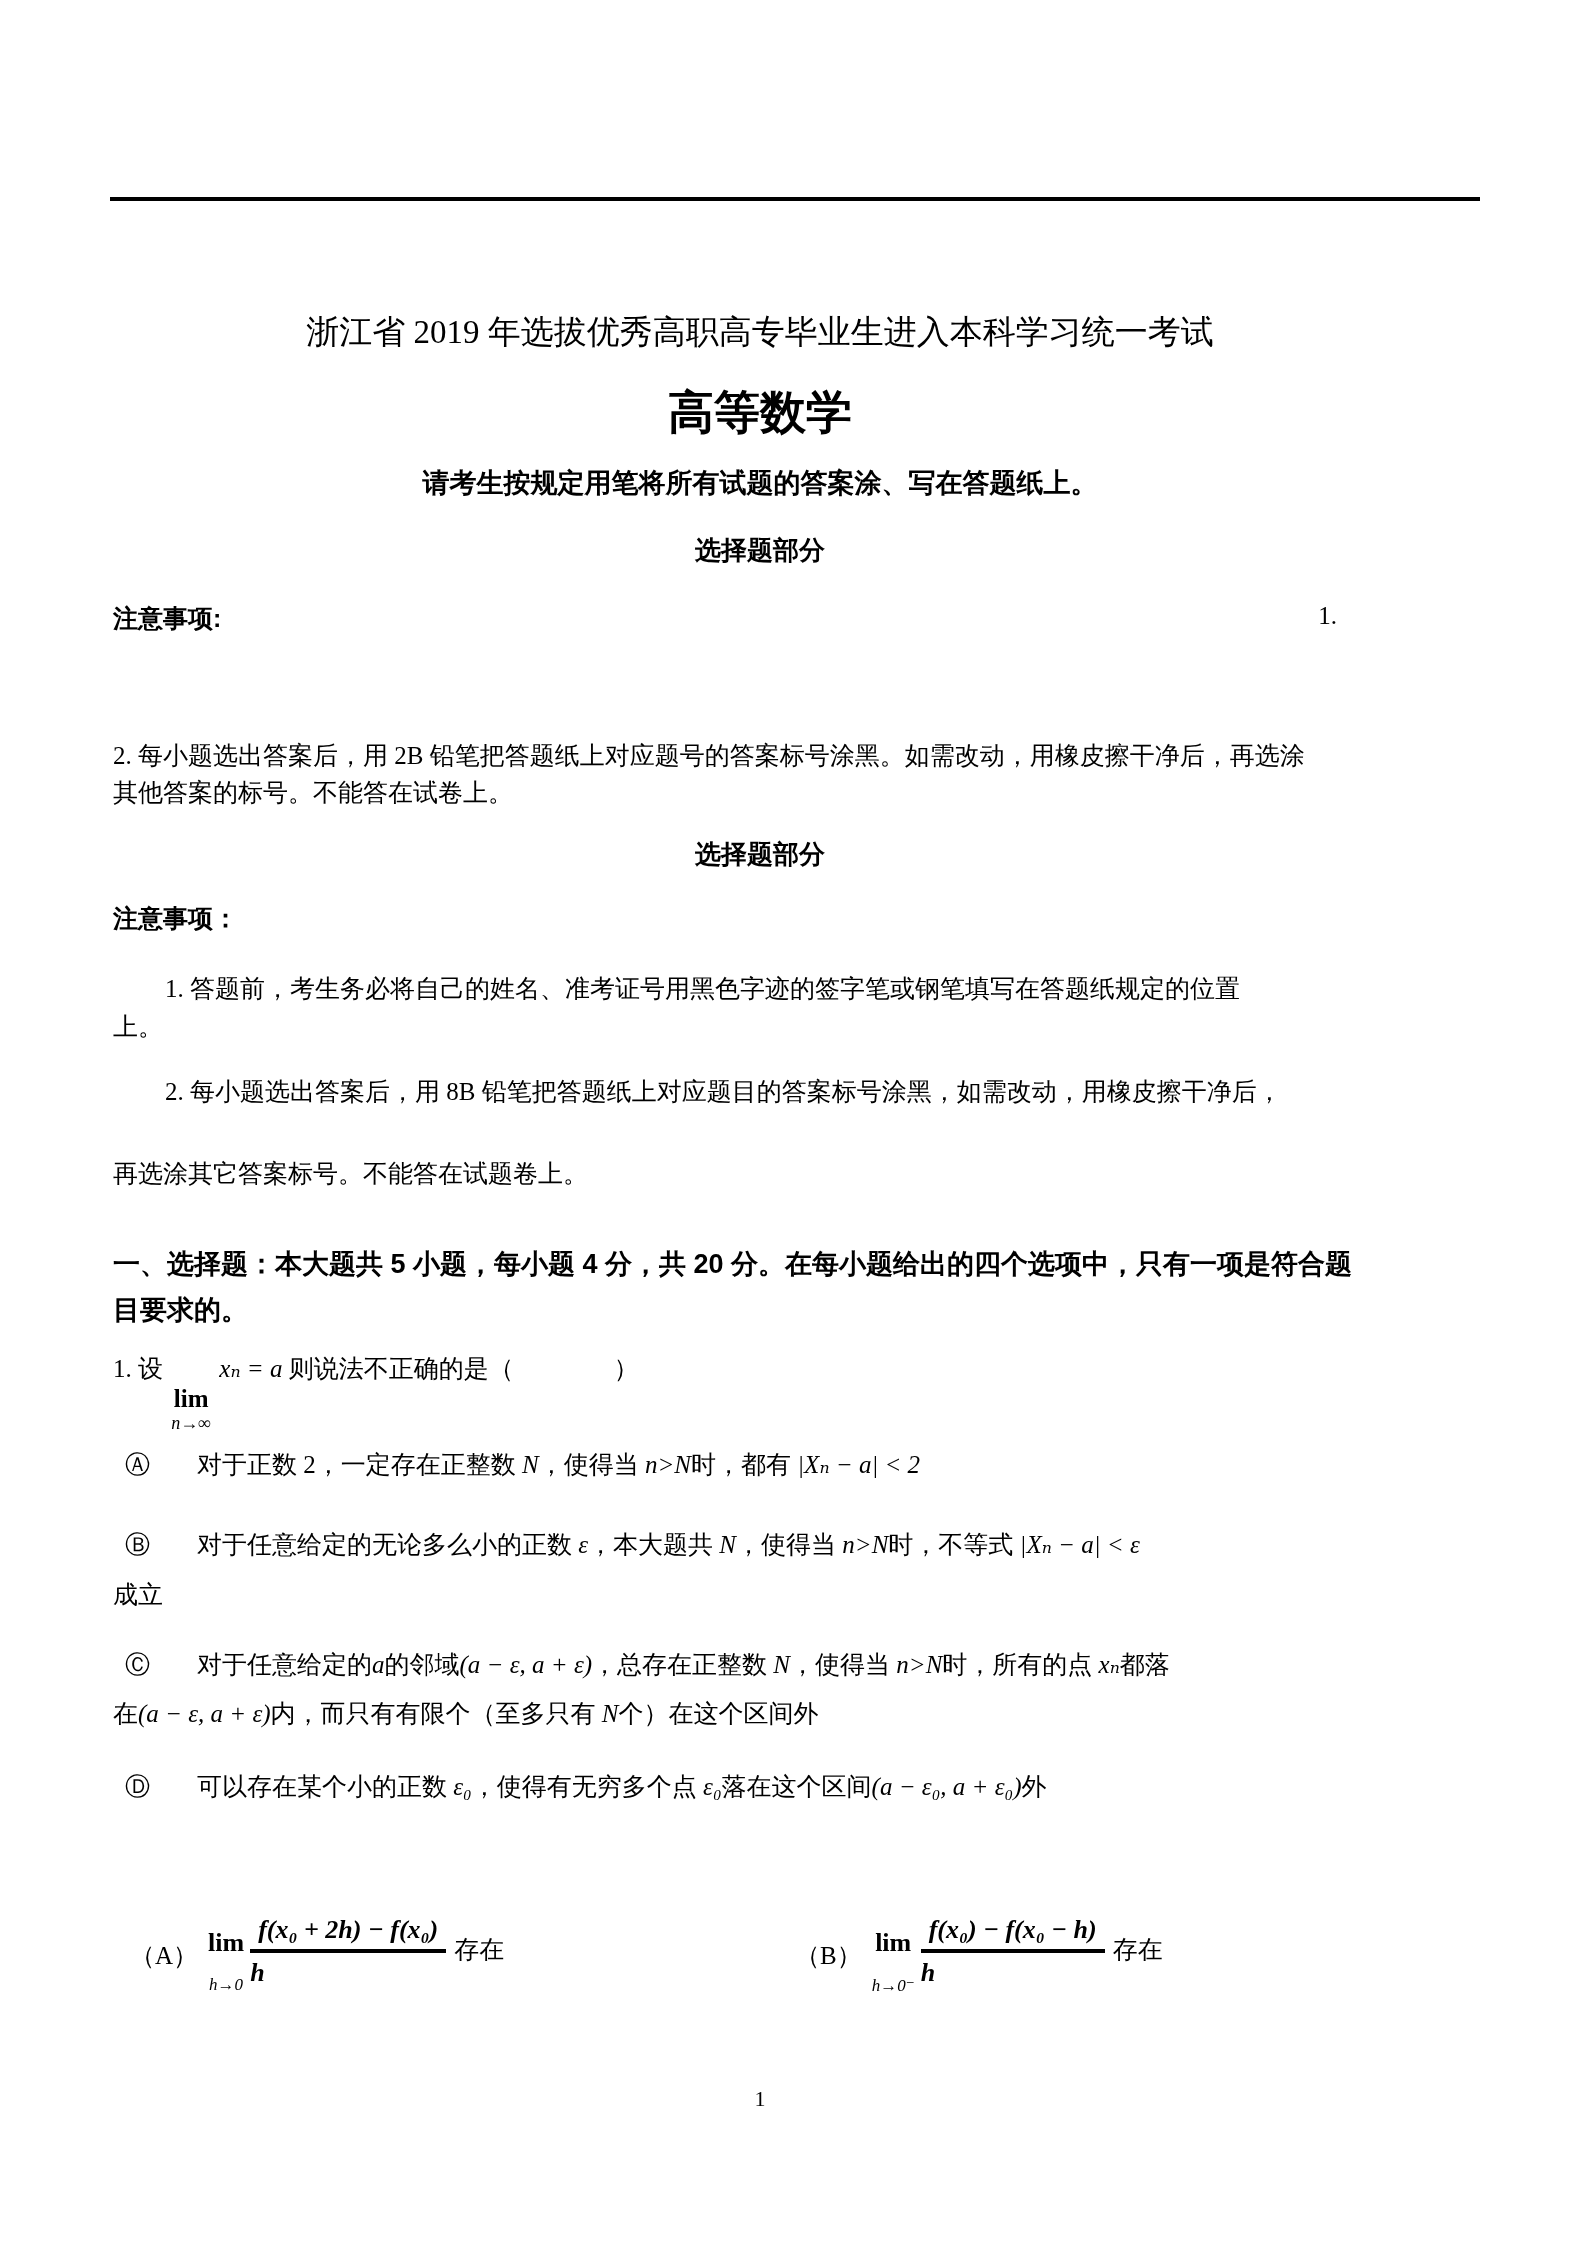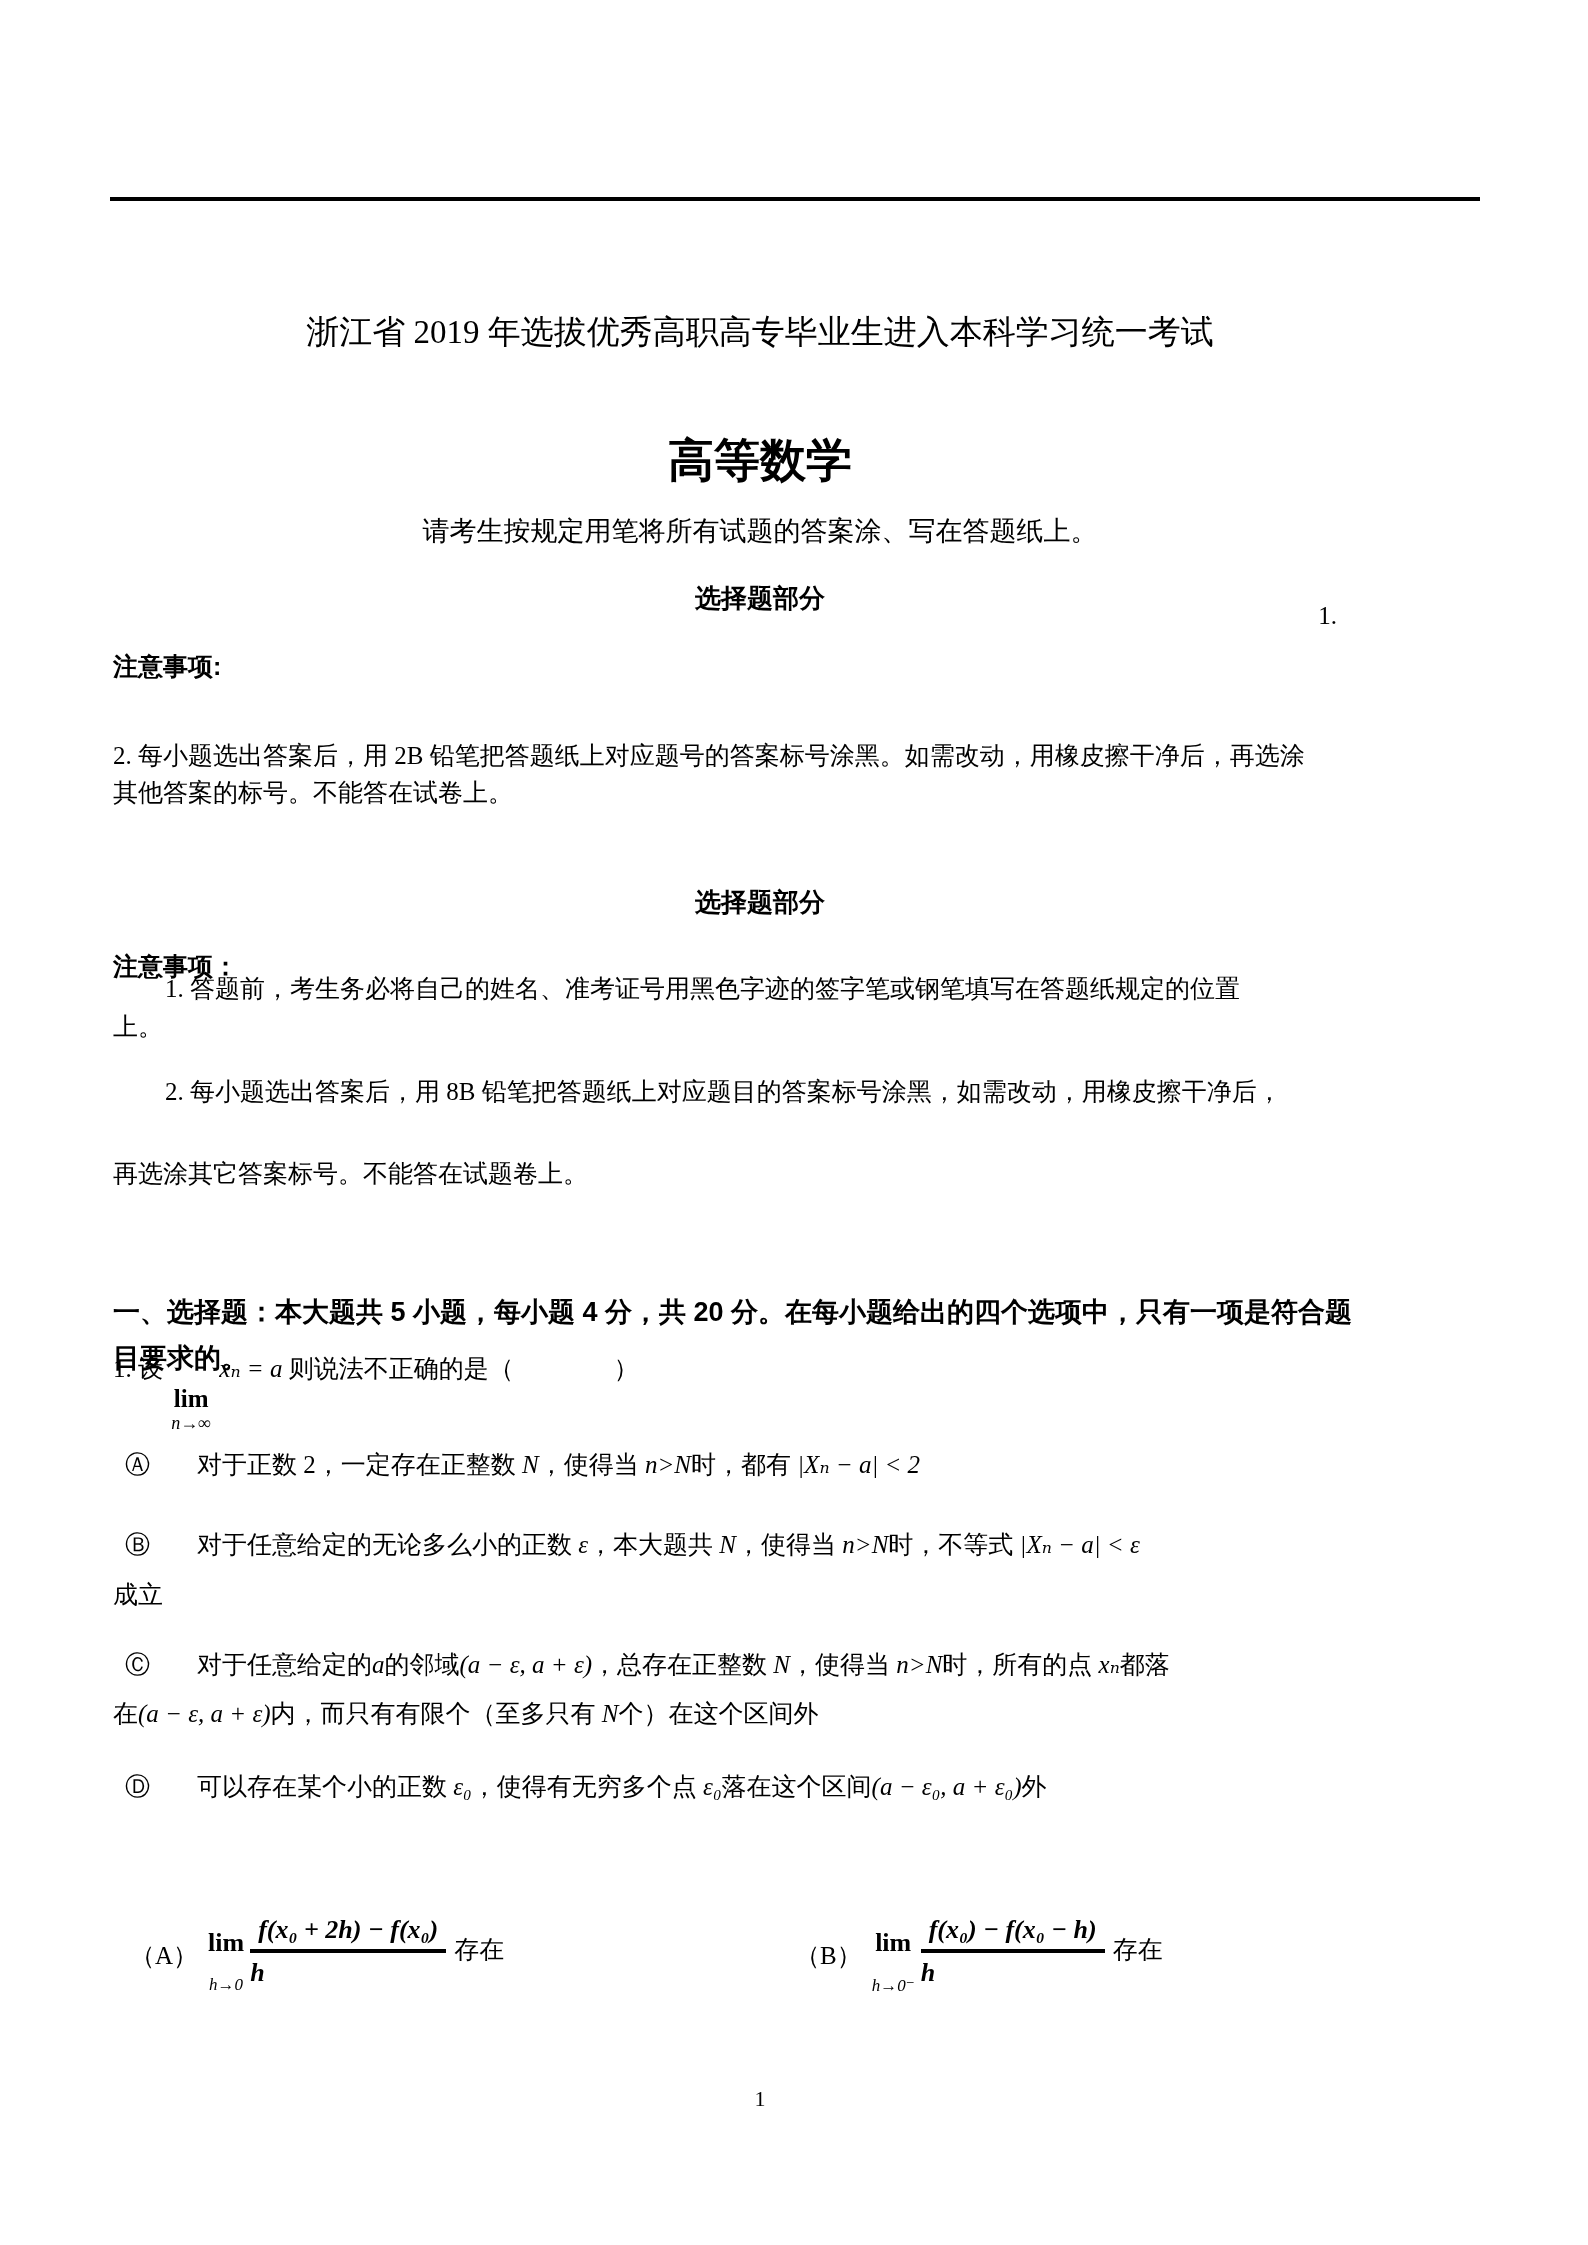--- a/index.html
+++ b/index.html
@@ -1,21 +1,21 @@
 <!DOCTYPE html>
 <html><head>
 <meta charset="utf-8">
 <style>
   html,body{margin:0;padding:0;background:#ffffff;}
   .page{position:relative;width:1520px;height:2245px;background:#ffffff;color:#000;overflow:hidden;
         font-family:"Liberation Serif","DejaVu Serif",serif;}
   .abs{position:absolute;}
   .center{left:0;right:0;text-align:center;}
   .serif{font-family:"Liberation Serif","DejaVu Serif",serif;}
-  .sans{font-family:"Liberation Sans","DejaVu Sans",sans-serif;margin-top:48px;}
+  .sans{font-family:"Liberation Sans","DejaVu Sans",sans-serif;}
   .m{font-style:italic;font-family:"Liberation Serif","DejaVu Serif",serif;}
   .p{font-style:normal;}
   .line{white-space:nowrap;}
   .rule{background:#000;}
   .body-text{font-size:25px;line-height:37px;}
   .opt{display:flex;align-items:flex-start;font-size:25px;}
   .optmark{width:72px;flex:0 0 72px;}
   
   .limstack{display:inline-flex;flex-direction:column;align-items:center;vertical-align:-30px;margin:0 2px;}
   .limword{font-weight:bold;}
@@ -35,21 +35,21 @@
 <body>
 
 <div class="page">
 
   <div class="abs rule" style="left:110px;top:197px;width:1370px;height:4px;"></div>
 
   <div class="abs center line serif" style="top:310px;font-size:33px;">浙江省 2019 年选拔优秀高职高专毕业生进入本科学习统一考试</div>
 
   <div class="abs center line sans" style="top:382px;font-size:46px;font-weight:bold;">高等数学</div>
 
-  <div class="abs center line sans" style="top:465px;font-size:27px;font-weight:normal;">请考生按规定用笔将所有试题的答案涂、写在答题纸上。</div>
+  <div class="abs center line sans" style="top:465px;font-size:27px;font-weight:bold;">请考生按规定用笔将所有试题的答案涂、写在答题纸上。</div>
 
   <div class="abs center line sans" style="top:533px;font-size:26px;font-weight:600;">选择题部分</div>
 
   <div class="abs line sans" style="left:113px;top:602px;font-size:25px;font-weight:bold;">注意事项:</div>
   <div class="abs line serif" style="right:183px;top:602px;font-size:25px;">1.</div>
 
 
   <div class="abs body-text" style="left:113px;top:737px;width:1400px;">
     <div class="line">2. 每小题选出答案后，用 2B 铅笔把答题纸上对应题号的答案标号涂黑。如需改动，用橡皮擦干净后，再选涂</div>
     <div class="line">其他答案的标号。不能答在试卷上。</div>

